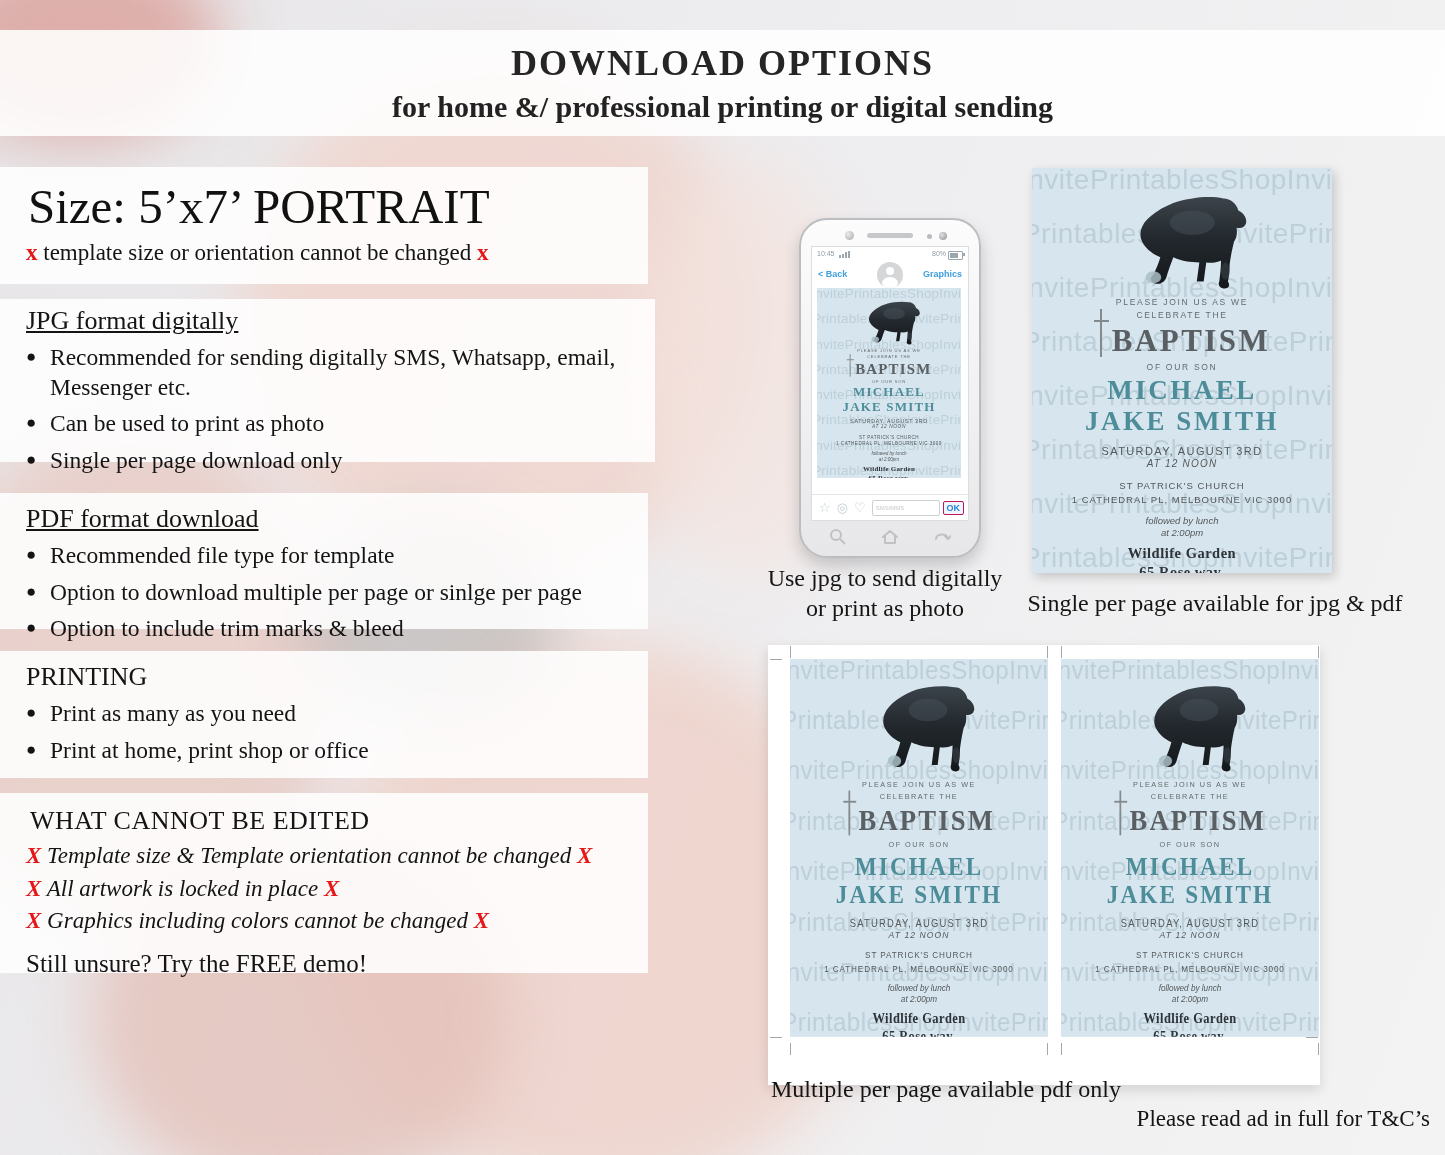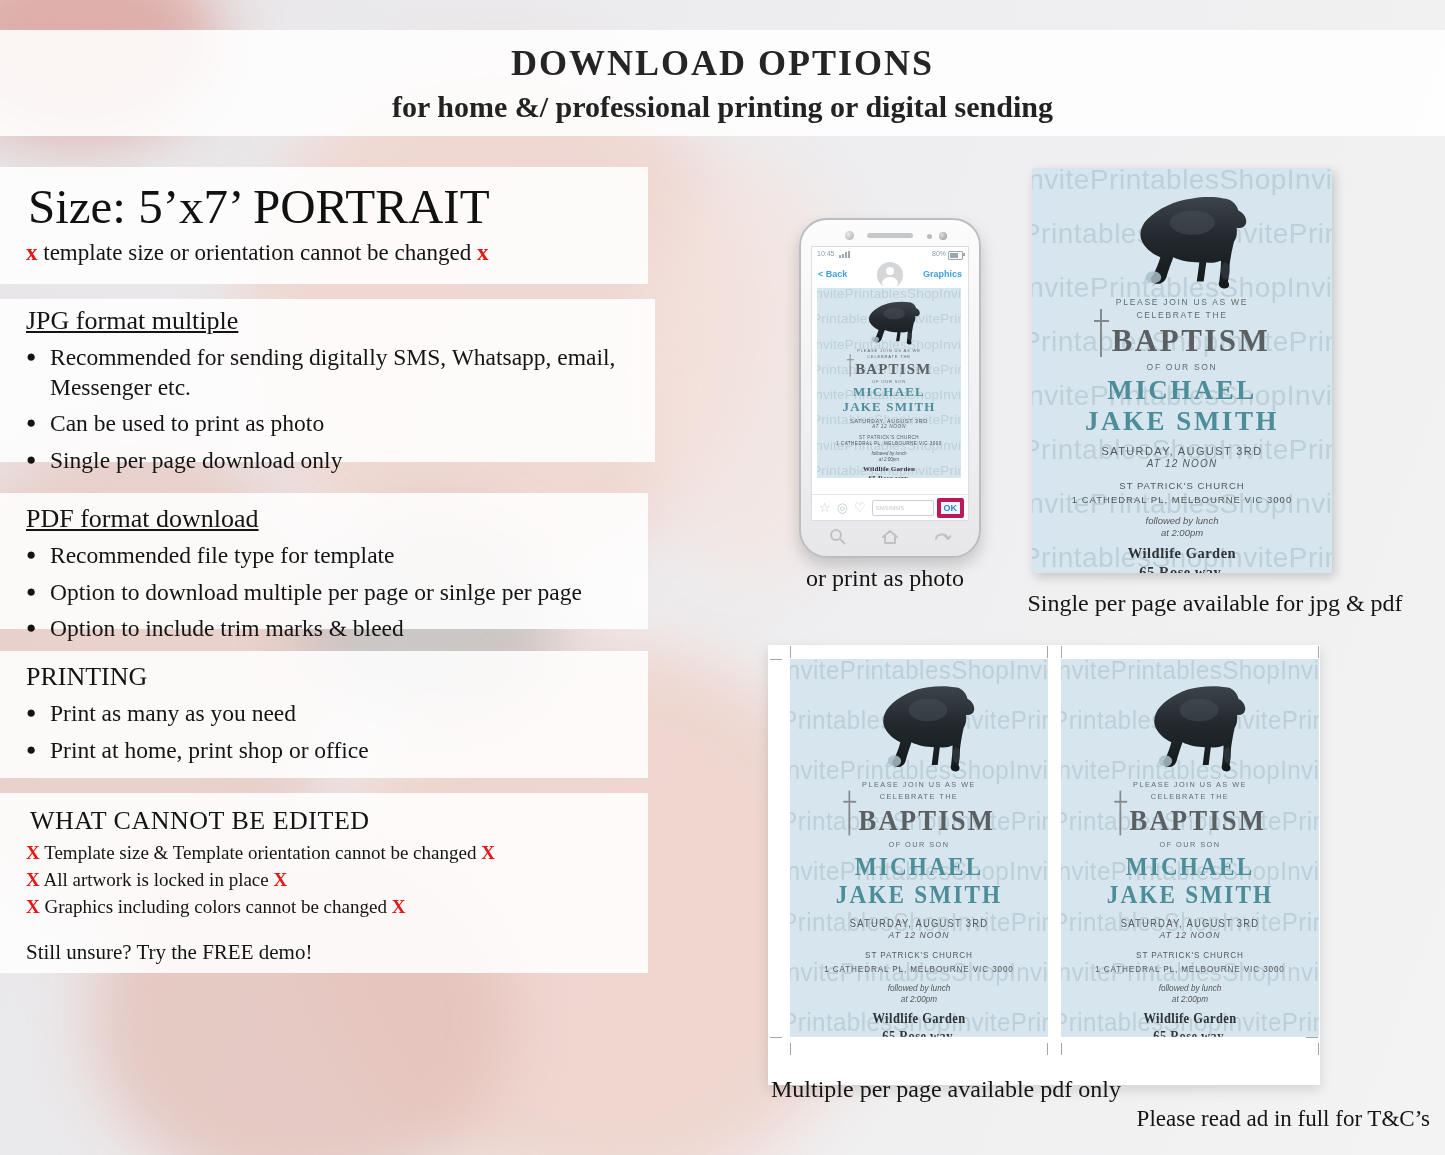--- a/index.html
+++ b/index.html
@@ -35,22 +35,22 @@
 
   .sec-title{font-size:26px;text-decoration:underline;color:#141414;margin:0 0 6px 0;font-weight:400;}
   .sec{position:absolute;left:26px;width:610px;}
   .sec-jpg{top:306px;}
   .sec-pdf{top:504px;}
   .sec-print{top:662px;}
   .sec-cannot{top:806px;}
   .bullet{font-size:23.5px;line-height:1.28;color:#141414;display:flex;margin-top:6px;}
   .bullet .dot{flex:0 0 24px;font-size:17px;line-height:1.8;}
   .cannot-title{font-size:26px;color:#141414;margin:0 0 4px 4px;font-weight:400;letter-spacing:0.5px;}
-  .xline{font-size:19px;line-height:1.42;color:#141414;}
-  .cannot-foot{font-size:21px;color:#141414;margin-top:19px;}
+  .xline{font-size:23px;line-height:1.42;color:#141414;font-style:italic;}
+  .cannot-foot{font-size:25px;color:#141414;margin-top:12px;}
 
   
   .invite-slot{position:absolute;overflow:hidden;}
   .invite{width:300px;height:405px;background:#d7e6ee;position:relative;overflow:hidden;
           text-align:center;font-family:"Liberation Sans",sans-serif;transform-origin:0 0;}
   .slot-single{left:1032px;top:168px;width:300px;height:405px;box-shadow:3px 4px 10px rgba(0,0,0,0.18);}
   .slot-multi-1{left:22px;top:14px;width:258px;height:378px;}
   .slot-multi-2{left:293px;top:14px;width:258px;height:378px;}
   .slot-multi-1 .invite,.slot-multi-2 .invite{transform:scale(0.86,0.933);}
   .slot-phone{left:5px;top:41px;width:144px;height:190px;}
@@ -108,21 +108,21 @@
           background:#d4d6d8;overflow:hidden;}
   .avatar::before{content:"";position:absolute;left:9px;top:5px;width:8px;height:8px;border-radius:50%;background:#fff;}
   .avatar::after{content:"";position:absolute;left:5px;top:15px;width:16px;height:12px;border-radius:50%;background:#fff;}
   .toolbar{position:absolute;left:0;right:0;bottom:0;height:26px;border-top:1px solid #e4e5e7;
            display:flex;align-items:center;padding:0 4px;box-sizing:border-box;
            font-family:"Liberation Sans",sans-serif;}
   .tb-ico{color:#c3ced4;font-size:13px;margin:0 3px;cursor:pointer;line-height:1;}
   .sms-input{flex:1;height:14px;border:1px solid #ccd0d2;border-radius:2px;font-size:6px;
              color:#9aa0a3;padding:0 3px;margin:0 3px;font-family:"Liberation Sans",sans-serif;min-width:0;}
   .sms-input::placeholder{color:#c6cacc;}
-  .ok-btn{border:4px solid #be185d;color:#2f86d3;background:#eef5fc;font-weight:700;font-size:9px;
+  .ok-btn{border:1px solid #be185d;color:#2f86d3;background:#eef5fc;font-weight:700;font-size:9px;
           padding:1px 3px;border-radius:2px;cursor:pointer;font-family:"Liberation Sans",sans-serif;}
   .chin{position:absolute;left:0;right:0;bottom:4px;height:30px;}
   .chin svg{position:absolute;top:6px;}
   .chin-search{left:28px;} .chin-home{left:80px;} .chin-back{right:28px;}
 
   .caption{position:absolute;font-size:24px;color:#151515;}
   .cap-phone{left:760px;top:563px;width:250px;text-align:center;line-height:1.25;}
   .cap-single{left:1005px;top:590px;width:420px;text-align:center;}
   .cap-multi{left:771px;top:1076px;}
   .cap-terms{left:1100px;top:1106px;width:330px;text-align:right;font-size:23px;}
@@ -158,21 +158,21 @@
   <div class="h-sub">for home &amp;/ professional printing or digital sending</div>
 
   <div class="size-title">Size: 5’x7’ PORTRAIT</div>
   <div class="size-note">
     <span class="rx">x</span>
     <span>template size or orientation cannot be changed</span>
     <span class="rx">x</span>
   </div>
 
   <div class="sec sec-jpg">
-    <div class="sec-title">JPG format multiple</div>
+    <div class="sec-title">JPG format digitally</div>
     <div class="bullet">
         <span class="dot">●</span>
         <span>Recommended for sending digitally SMS, Whatsapp, email, Messenger etc.</span>
       </div>
     <div class="bullet">
         <span class="dot">●</span>
         <span>Can be used to print as photo</span>
       </div>
     <div class="bullet">
         <span class="dot">●</span>
@@ -379,20 +379,21 @@
         <div>Wildlife Garden</div>
         <div>65 Rose way,</div>
 
       </div>
 
     </div>
   </div>
 </div>
 
   <div class="caption cap-phone">
+    <div>Use jpg to send digitally</div>
     <div>or print as photo</div>
   </div>
   <div class="caption cap-single">Single per page available for jpg &amp; pdf</div>
 
   <div class="sheet">
     <div class="trim v" style="left:22px;top:1px"></div>
     <div class="trim v" style="left:279px;top:1px"></div>
     <div class="trim v" style="left:293px;top:1px"></div>
     <div class="trim v" style="left:550px;top:1px"></div>
     <div class="trim v" style="left:22px;top:398px"></div>

